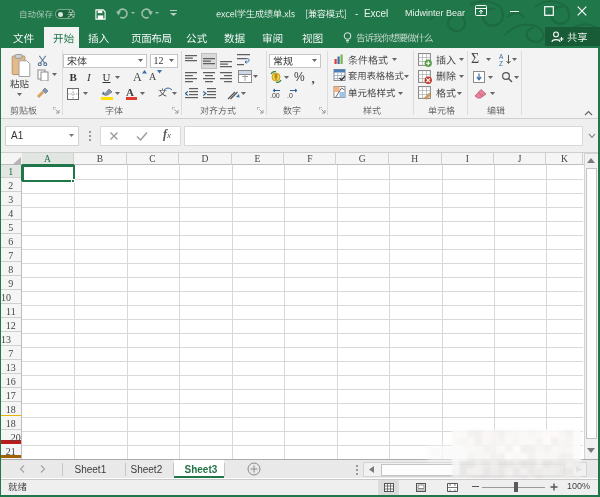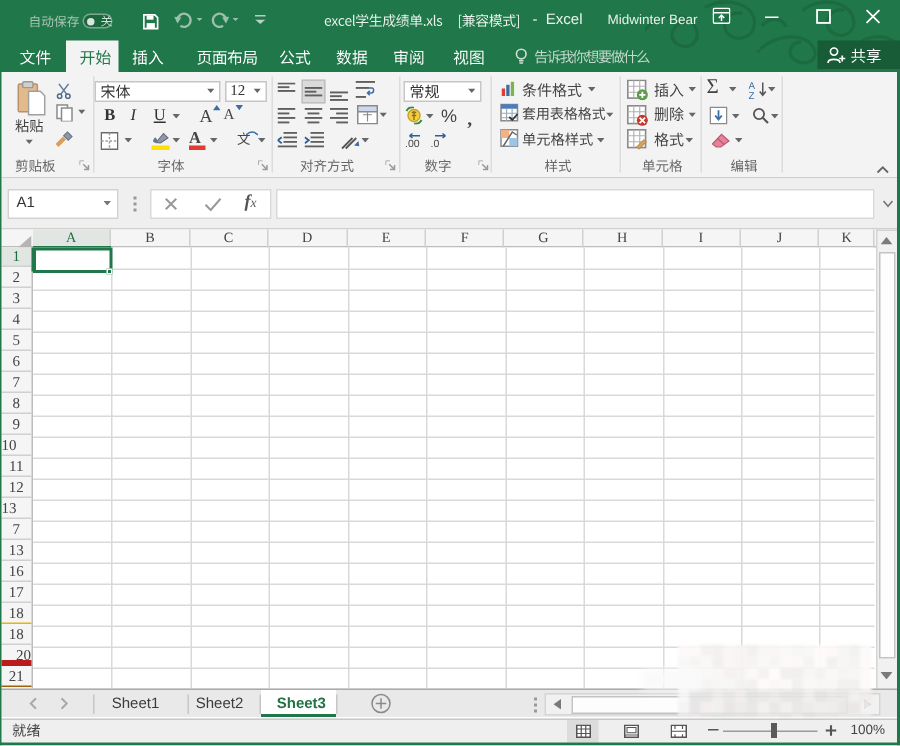--- a/index.html
+++ b/index.html
@@ -615,21 +615,21 @@
 <div style="position:absolute;left:1px;top:305.0px;width:19.7px;height:13.0px;background:transparent;border-bottom:1px solid #d0d0d0;color:#444;font:10px 'Liberation Serif';text-align:center;line-height:13.0px">11</div>
 <div style="position:absolute;left:1px;top:319.0px;width:19.7px;height:13.0px;background:transparent;border-bottom:1px solid #d0d0d0;color:#444;font:10px 'Liberation Serif';text-align:center;line-height:13.0px">12</div>
 <div style="position:absolute;left:1px;top:333.0px;width:19.7px;height:13.0px;background:transparent;border-bottom:1px solid #d0d0d0;color:#444;font:10px 'Liberation Serif';text-align:left;line-height:13.0px">13</div>
 <div style="position:absolute;left:1px;top:347.0px;width:19.7px;height:13.0px;background:transparent;border-bottom:1px solid #d0d0d0;color:#444;font:10px 'Liberation Serif';text-align:center;line-height:13.0px">7</div>
 <div style="position:absolute;left:1px;top:361.0px;width:19.7px;height:13.0px;background:transparent;border-bottom:1px solid #d0d0d0;color:#444;font:10px 'Liberation Serif';text-align:center;line-height:13.0px">13</div>
 <div style="position:absolute;left:1px;top:375.0px;width:19.7px;height:13.0px;background:transparent;border-bottom:1px solid #d0d0d0;color:#444;font:10px 'Liberation Serif';text-align:center;line-height:13.0px">16</div>
 <div style="position:absolute;left:1px;top:389.0px;width:19.7px;height:13.0px;background:transparent;border-bottom:1px solid #d0d0d0;color:#444;font:10px 'Liberation Serif';text-align:center;line-height:13.0px">17</div>
 <div style="position:absolute;left:1px;top:403.0px;width:19.7px;height:13.0px;background:transparent;border-bottom:1px solid #eab308;color:#444;font:10px 'Liberation Serif';text-align:center;line-height:13.0px">18</div>
 <div style="position:absolute;left:1px;top:417.0px;width:19.7px;height:13.0px;background:transparent;border-bottom:1px solid #d0d0d0;color:#444;font:10px 'Liberation Serif';text-align:center;line-height:13.0px">18</div>
 <div style="position:absolute;left:1px;top:431.0px;width:19.7px;height:13.0px;background:transparent;border-bottom:4px solid #b91c1c;color:#444;font:10px 'Liberation Serif';text-align:right;line-height:13.0px">20</div>
-<div style="position:absolute;left:1px;top:445.0px;width:19.7px;height:13.0px;background:transparent;border-bottom:1px solid #a16207;color:#444;font:10px 'Liberation Serif';text-align:center;line-height:13.0px">21</div>
+<div style="position:absolute;left:1px;top:445.0px;width:19.7px;height:13.0px;background:transparent;border-bottom:3px solid #a16207;color:#444;font:10px 'Liberation Serif';text-align:center;line-height:13.0px">21</div>
 <div style="position:absolute;left:20.7px;top:165px;width:2px;height:16px;background:#20774a"></div>
 <div style="position:absolute;left:74.2px;top:165.0px;width:1px;height:294.0px;background:#d9d9d9"></div>
 <div style="position:absolute;left:126.7px;top:165.0px;width:1px;height:294.0px;background:#d9d9d9"></div>
 <div style="position:absolute;left:179.1px;top:165.0px;width:1px;height:294.0px;background:#d9d9d9"></div>
 <div style="position:absolute;left:231.6px;top:165.0px;width:1px;height:294.0px;background:#d9d9d9"></div>
 <div style="position:absolute;left:284.1px;top:165.0px;width:1px;height:294.0px;background:#d9d9d9"></div>
 <div style="position:absolute;left:336.5px;top:165.0px;width:1px;height:294.0px;background:#d9d9d9"></div>
 <div style="position:absolute;left:389.0px;top:165.0px;width:1px;height:294.0px;background:#d9d9d9"></div>
 <div style="position:absolute;left:441.5px;top:165.0px;width:1px;height:294.0px;background:#d9d9d9"></div>
 <div style="position:absolute;left:494.0px;top:165.0px;width:1px;height:294.0px;background:#d9d9d9"></div>

